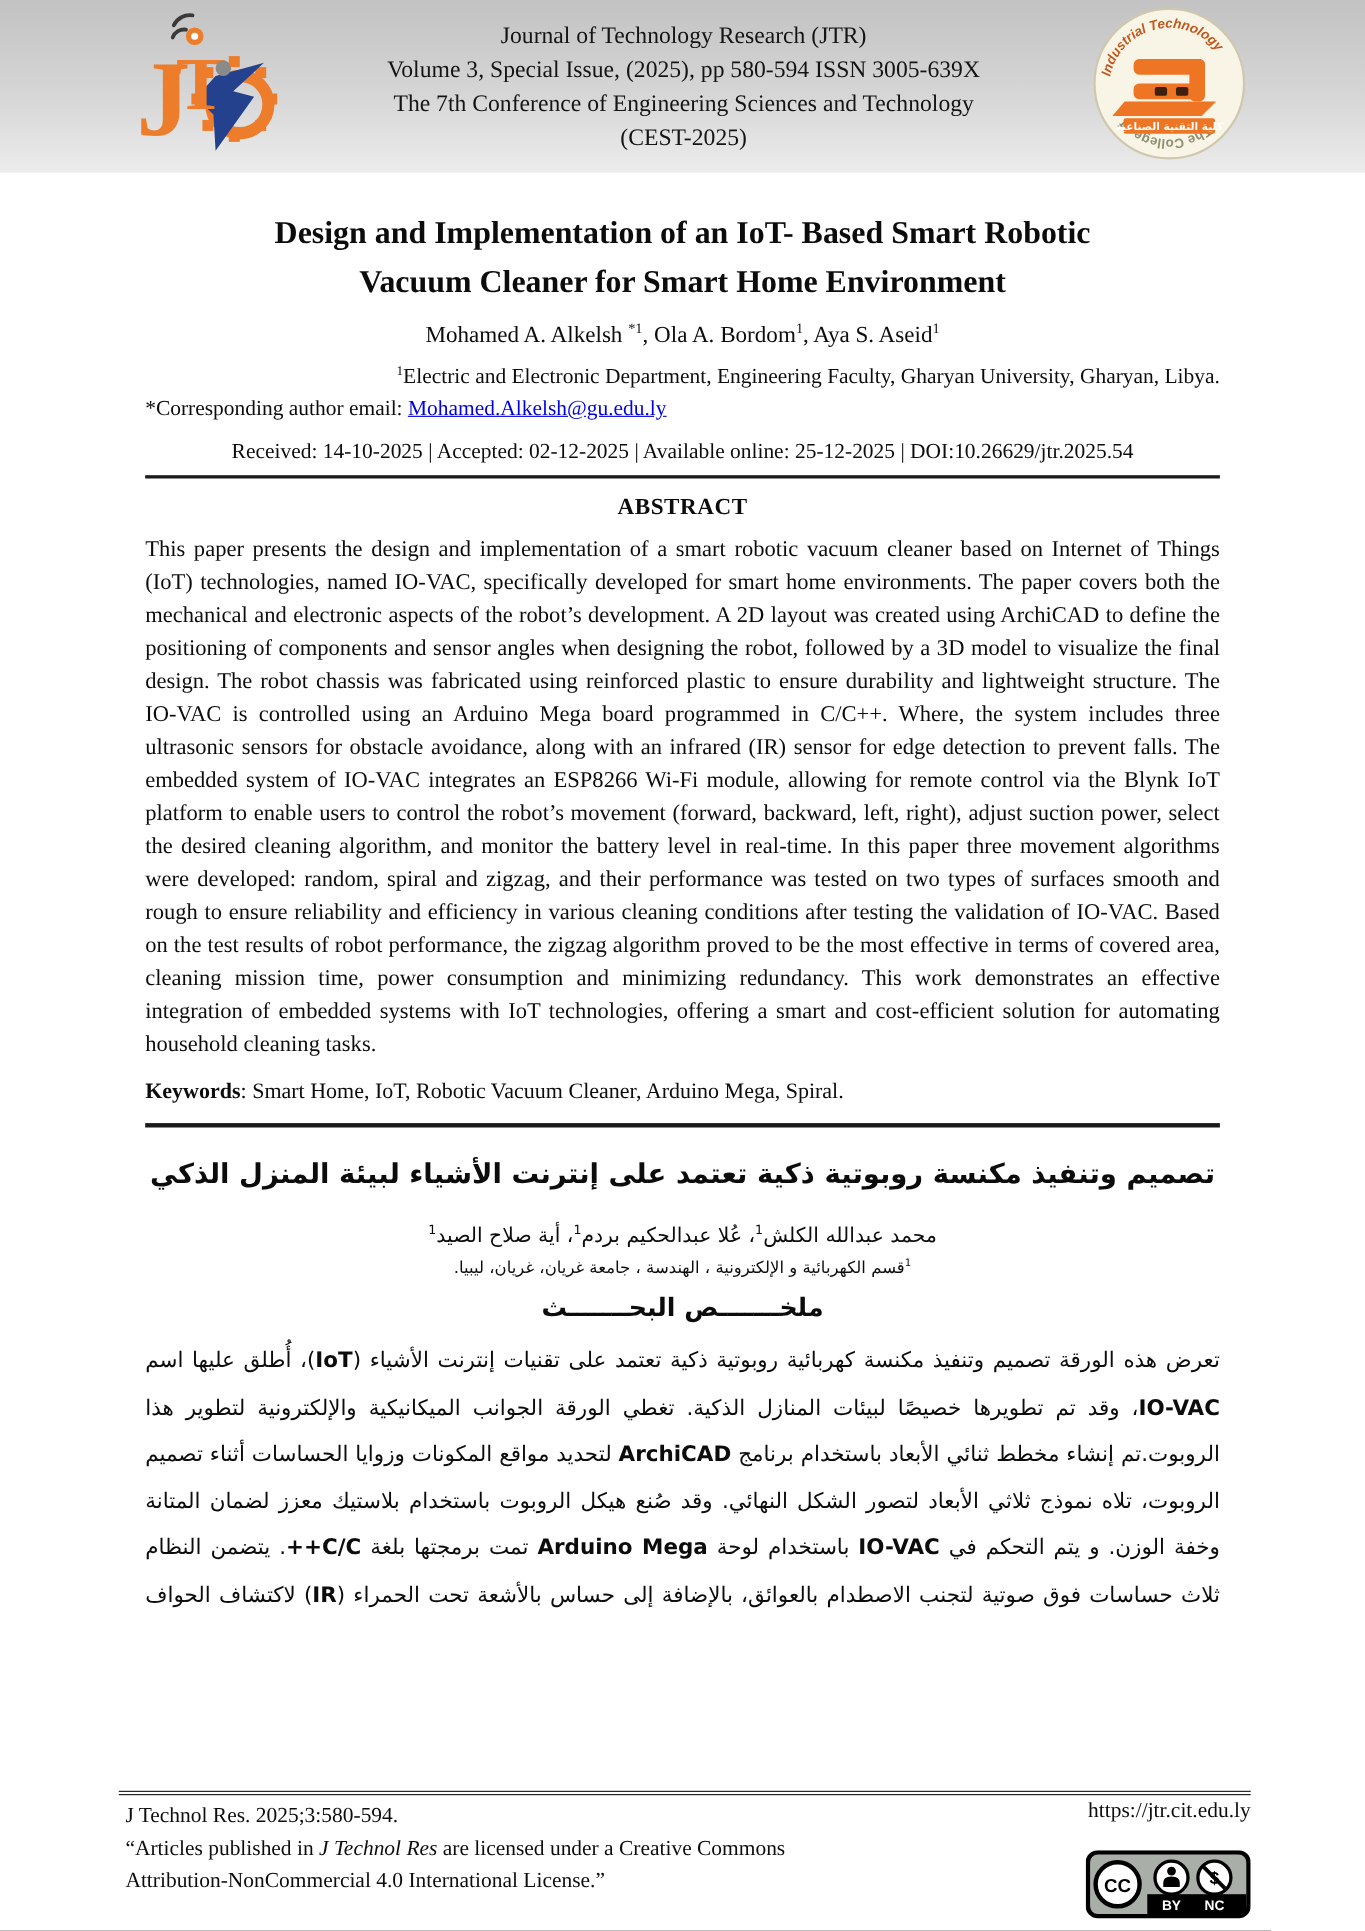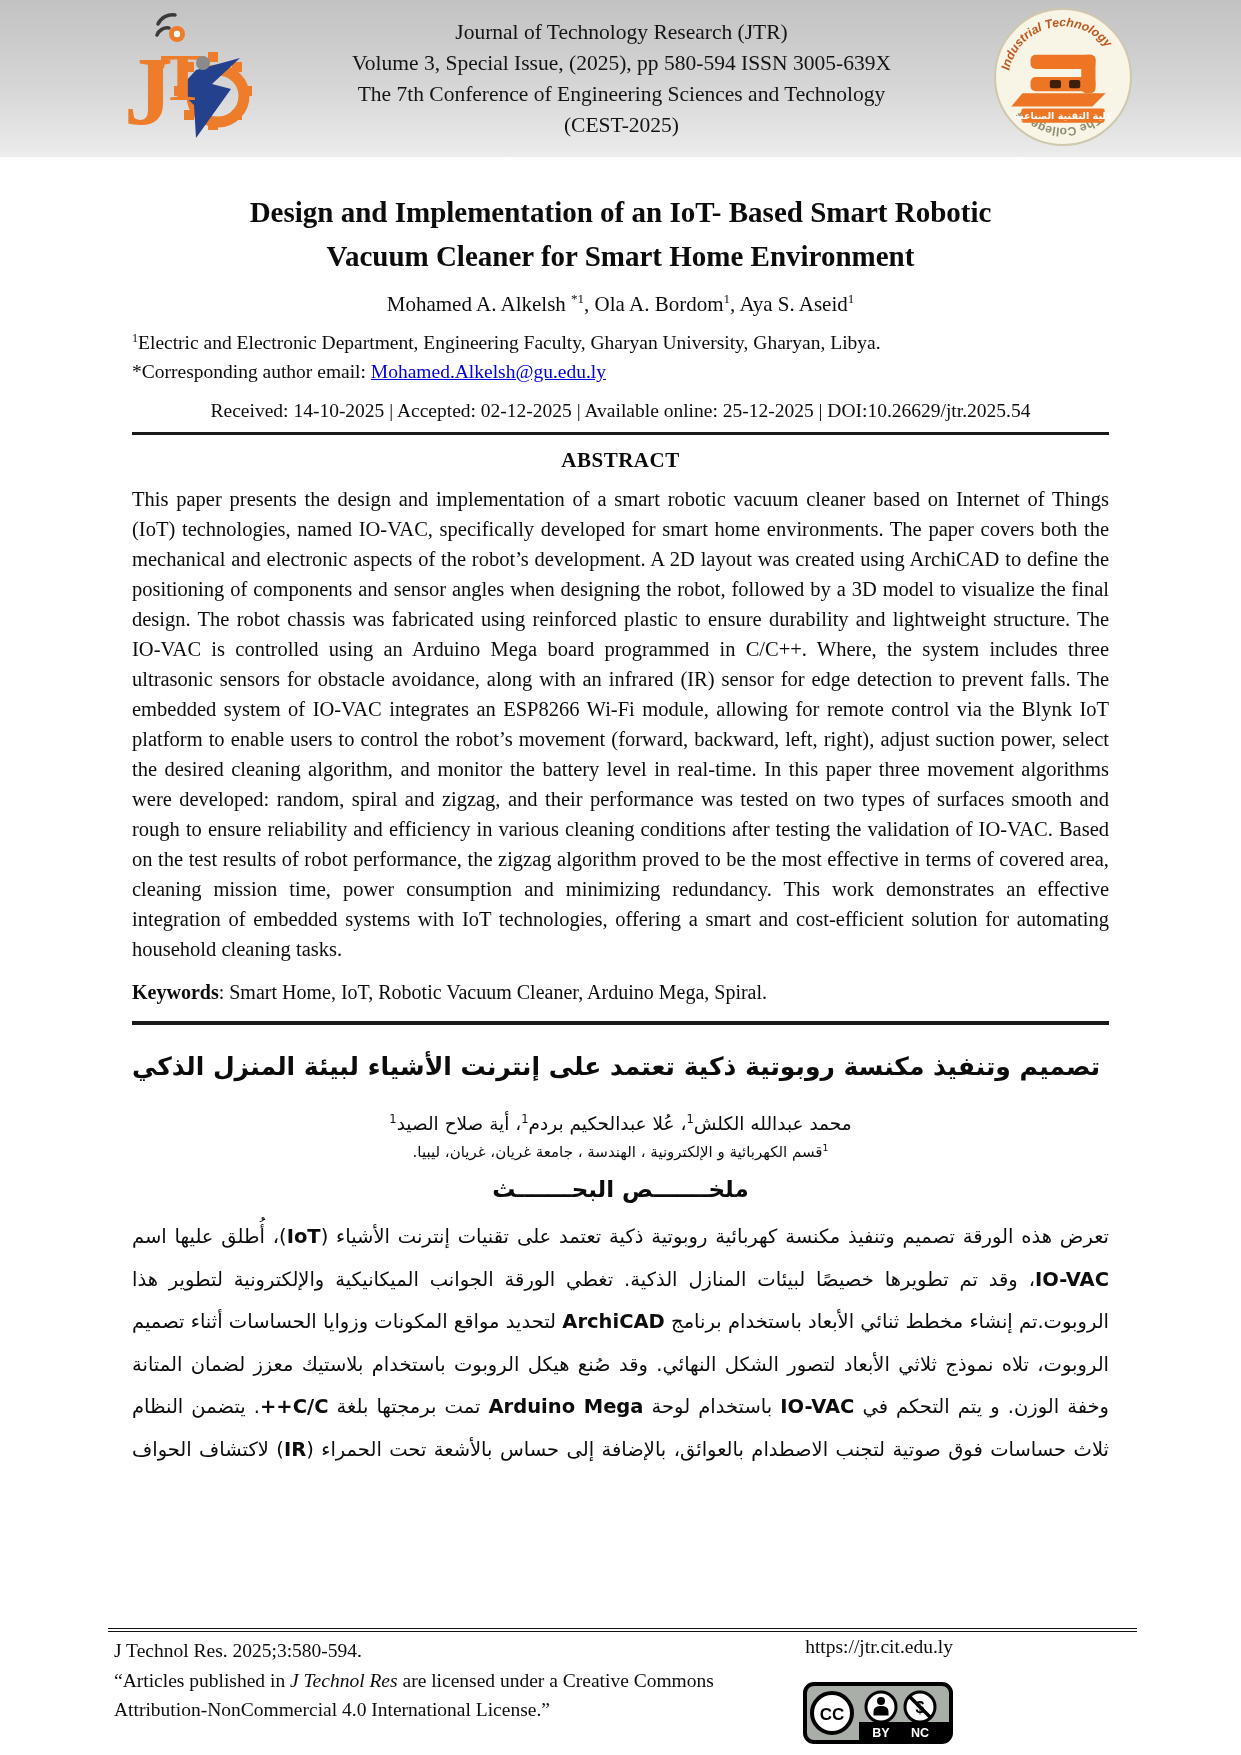--- a/index.html
+++ b/index.html
@@ -14,45 +14,45 @@
     background:linear-gradient(180deg,#c2c2c2 0%,#d6d6d6 55%,#ececec 100%);
   }
   .banner-left{margin-left:110px;flex:0 0 auto;}
   .banner-center{flex:1;text-align:center;font-size:21.5px;line-height:31px;color:#141414;}
   .banner-right{margin-right:98px;flex:0 0 auto;}
   
   .main{height:1502px;overflow:hidden;margin:0 132px;}
   .title{margin:33px 0 0 0;font-size:29px;font-weight:bold;text-align:center;line-height:44px;}
   .authors{margin:14px 0 0 0;font-size:21px;text-align:center;}
   sup{font-size:0.62em;vertical-align:super;line-height:0;}
-  .affil{margin:15px 0 0 0;font-size:19.5px;}
+  .affil{margin:15px 0 0 0;font-size:19.5px;text-align:right;}
   .corr{margin:7px 0 0 0;font-size:19.5px;}
   .corr a{color:#0000dd;text-decoration:underline;}
   .meta{margin:17px 0 0 0;font-size:19.5px;text-align:center;}
   .rule{border:none;border-top:3px solid #1a1a1a;margin:10px -22px 0 -20px;}
   .rule.thick{border-top-width:4px;margin-top:17px;}
   .abs-head{margin:13px 0 0 0;font-size:21px;font-weight:bold;text-align:center;letter-spacing:.5px;}
   .abstract{margin:11px 0 0 0;font-size:20.5px;line-height:30px;text-align:justify;}
   .keywords{margin:17px 0 0 0;font-size:20px;}
   
   .ar{direction:rtl;font-family:"DejaVu Sans",sans-serif;}
-  .ar-title{margin:24px 0 0 0;font-size:25px;font-weight:bold;text-align:left;line-height:36px;}
+  .ar-title{margin:24px 0 0 0;font-size:25px;font-weight:bold;text-align:center;line-height:36px;}
   .ar-authors{margin:28px 0 0 0;font-size:18.5px;text-align:center;}
   .ar-affil{margin:9px 0 0 0;font-size:15px;text-align:center;}
   .ar-head{margin:15px 0 0 0;font-size:23px;font-weight:bold;text-align:center;}
   .ar-abstract{
     margin:14px 0 0 0;font-size:19.5px;line-height:42.5px;
     text-align:justify;text-align-last:justify;max-height:262px;overflow:hidden;
   }
   .ar-abstract b,.ar-authors b{font-family:"DejaVu Sans",sans-serif;}
   .seg-latin{font-weight:bold;}
   
   .footer{position:absolute;left:108px;right:104px;top:1628px;}
   .footer-rule{border:none;border-top:4px double #111;margin:0 0 4px 0;}
-  .footer-flex{display:flex;align-items:flex-start;gap:24px;}
+  .footer-flex{display:flex;justify-content:space-between;align-items:flex-start;}
   .footer-left{font-size:19.5px;line-height:29.5px;max-width:665px;padding-left:6px;}
   .footer-right{text-align:right;font-size:19.5px;}
   .footer-url{margin:0;}
   .cc-badge{margin-top:24px;display:inline-block;}
 </style>
 </head>
 <body>
 
 <div class="page">
 

